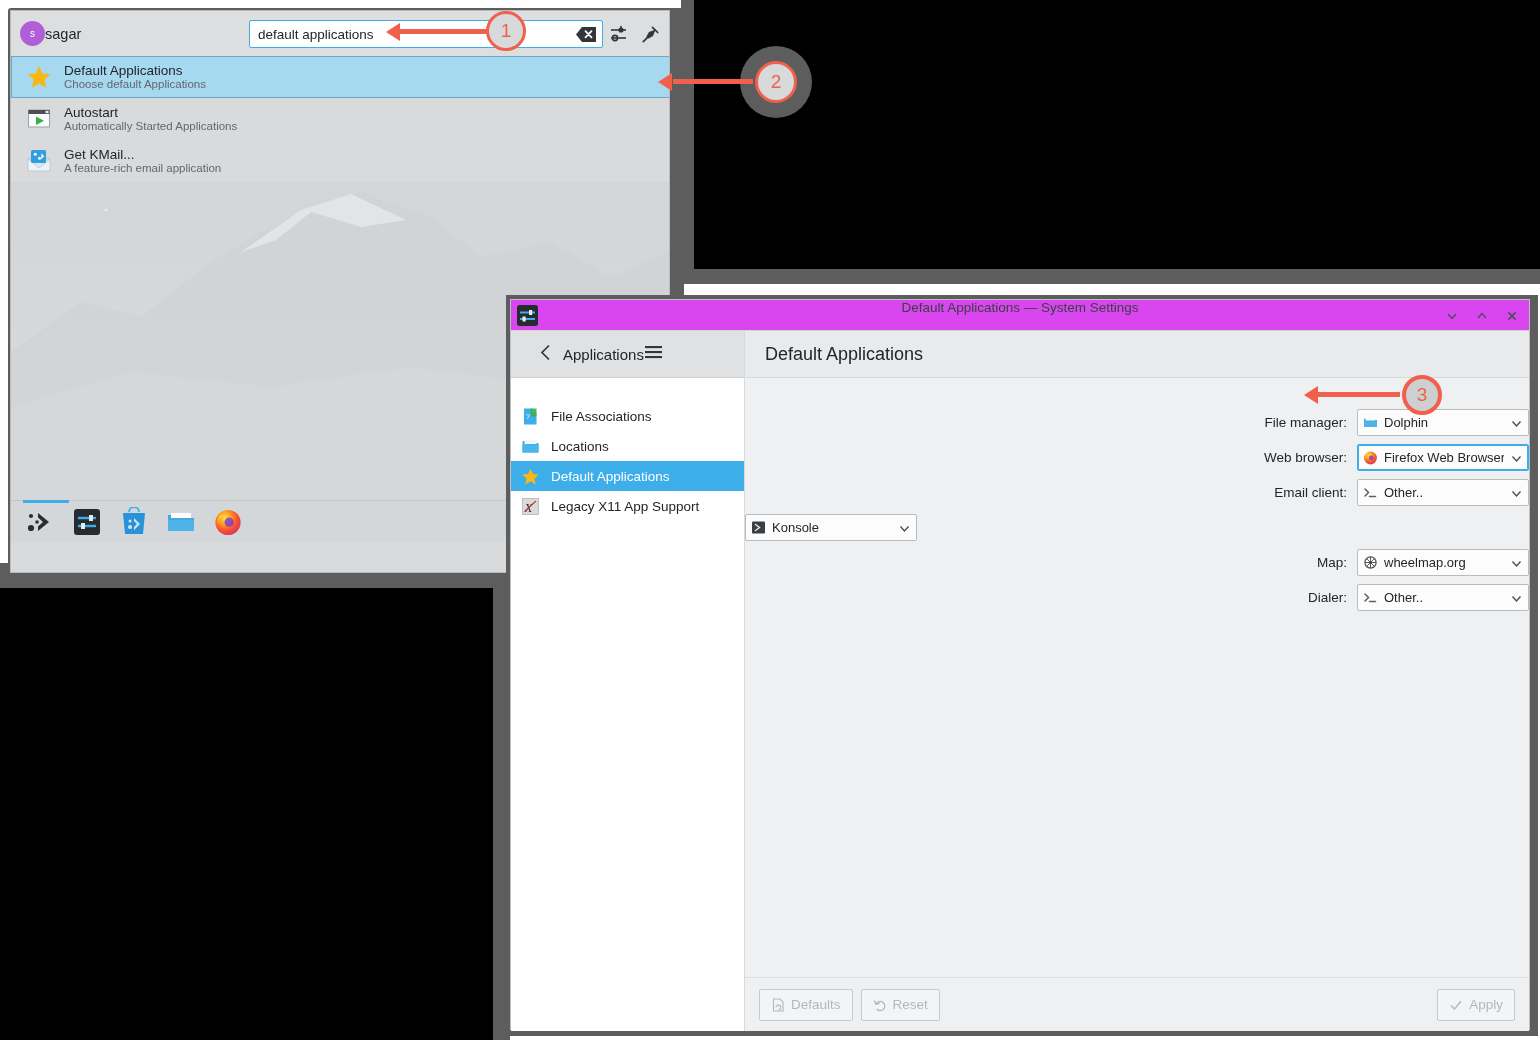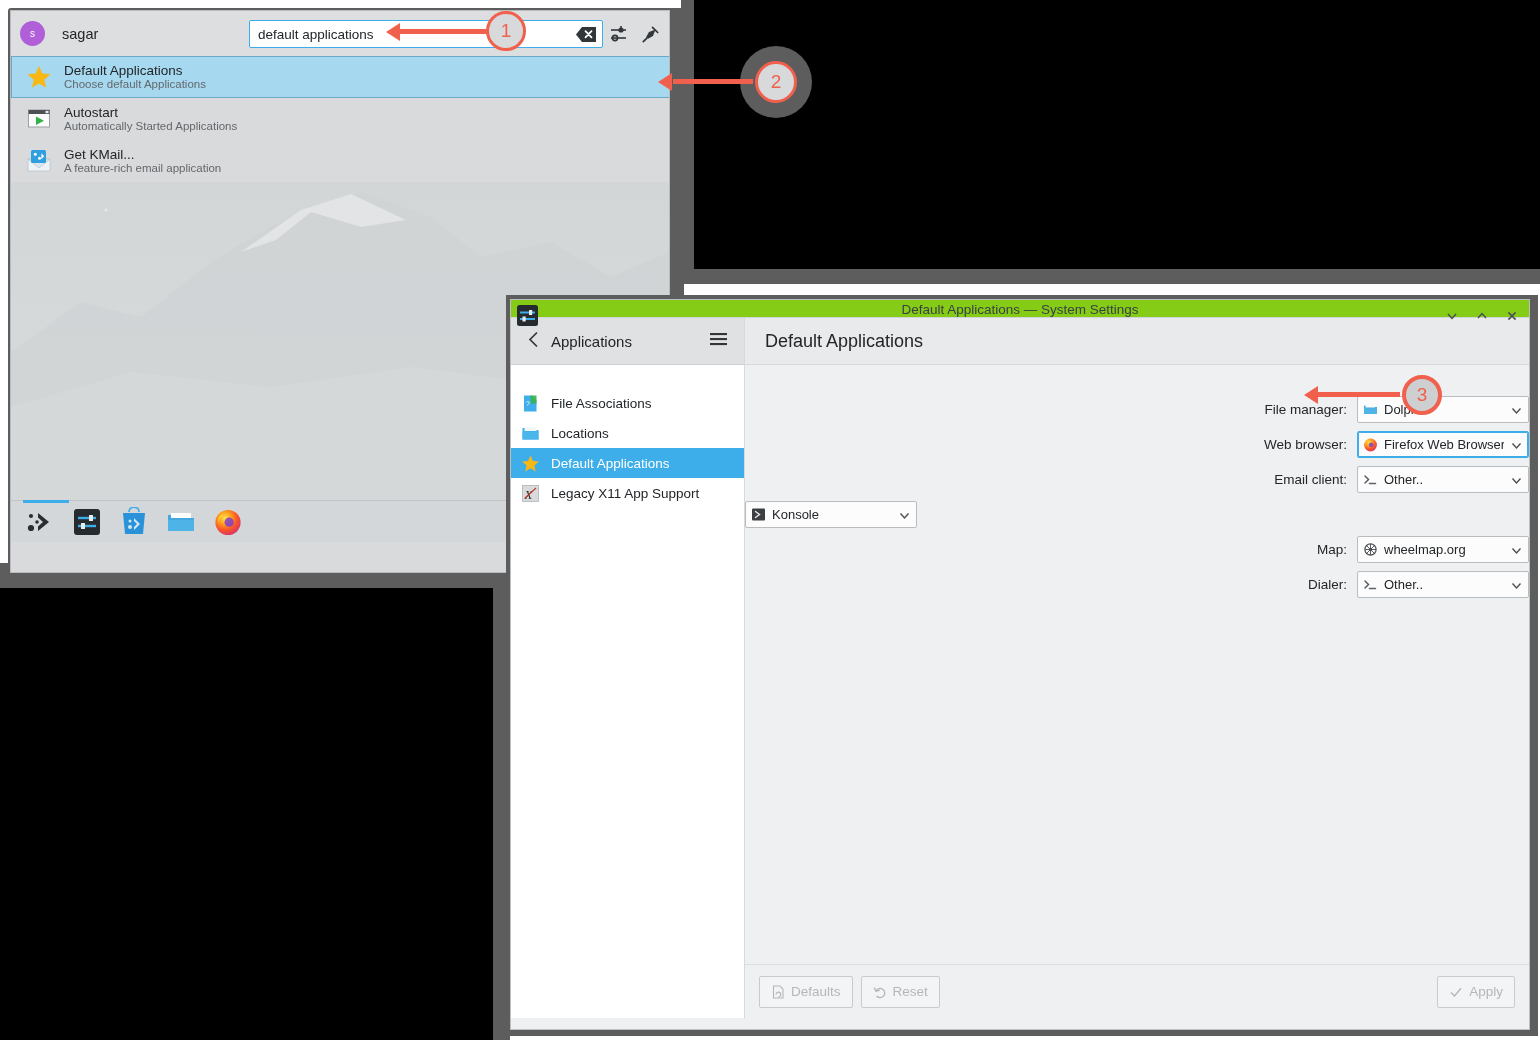--- a/index.html
+++ b/index.html
@@ -29,21 +29,21 @@
   .lnc-header{
     position:absolute; left:0; top:0; width:660px; height:45px;
     background:#dcdedf; display:flex; align-items:center;
   }
   .avatar{
     width:25px; height:25px; border-radius:50%;
     background:#b05fd8; color:#fff; font-size:10px;
     display:flex; align-items:center; justify-content:center;
     margin-left:9px; flex:0 0 auto;
   }
-  .user-name{ font-size:14.5px; color:#232629; margin-left:17px; }
+  .user-name{ font-size:14.5px; color:#232629; margin-left:0; }
   .search-wrap{
     position:absolute; left:238px; top:9px; width:354px; height:28px;
     background:#ffffff; border:1px solid #3daee9; border-radius:2px;
     display:flex; align-items:center;
   }
   .search-text{ font-size:13.5px; color:#232629; margin-left:8px; flex:1; }
   .clear-btn{
     width:22px;height:18px;margin-right:5px;display:flex;align-items:center;justify-content:center;
   }
   .icon-btn{ width:26px;height:26px;display:flex;align-items:center;justify-content:center; }
@@ -79,34 +79,34 @@
   
   #syssettings{
     position:absolute; left:510px; top:299px; width:1020px; height:731px;
     background:#eff0f1; border:1px solid #bcc0c3;
   }
   #ss-shadow{
     position:absolute; left:506px; top:295px; width:1032px; height:741px;
     background:#5d5d5d;
   }
   .ss-title{
-    position:relative; height:18px; background:#84cc16;
-    display:flex; align-items:flex-end; justify-content:center;
+    position:relative; height:31px; background:#d946ef;
+    display:flex; align-items:flex-start; justify-content:center;
     border-bottom:1px solid #d2d5d7;
   }
   .ss-title-text{ font-size:13.5px; color:#3b4045; }
   .ss-app-icon{ position:absolute; left:5px; top:4px; width:23px; height:23px; }
   .ss-wbtns{ position:absolute; right:8px; top:0; height:31px; display:flex; align-items:center; gap:12px; }
   .wbtn{ width:18px;height:18px;display:flex;align-items:center;justify-content:center;cursor:default; }
 
   .ss-body{ display:flex; height:700px; }
   .ss-side{ width:268px; background:#ffffff; border-right:1px solid #d7dadc; }
   .ss-side-head{
     height:47px; background:#dfe1e2; display:flex; align-items:center;
-    padding:0 16px; justify-content:space-between; border-bottom:1px solid #cfd2d4;
+    padding:0 28px; border-bottom:1px solid #cfd2d4;
   }
   .back-grp{ display:flex; align-items:center; gap:11px; }
   .back-label{ font-size:15px; color:#232629; }
   .ss-list{ padding-top:23px; }
   .ss-item{
     height:30px; display:flex; align-items:center; gap:11px; padding-left:10px;
     font-size:13.5px; color:#232629;
   }
   .ss-item.active{ background:#3daee9; color:#ffffff; }
   .ss-ico{ width:19px;height:19px;flex:0 0 auto;position:relative; }

